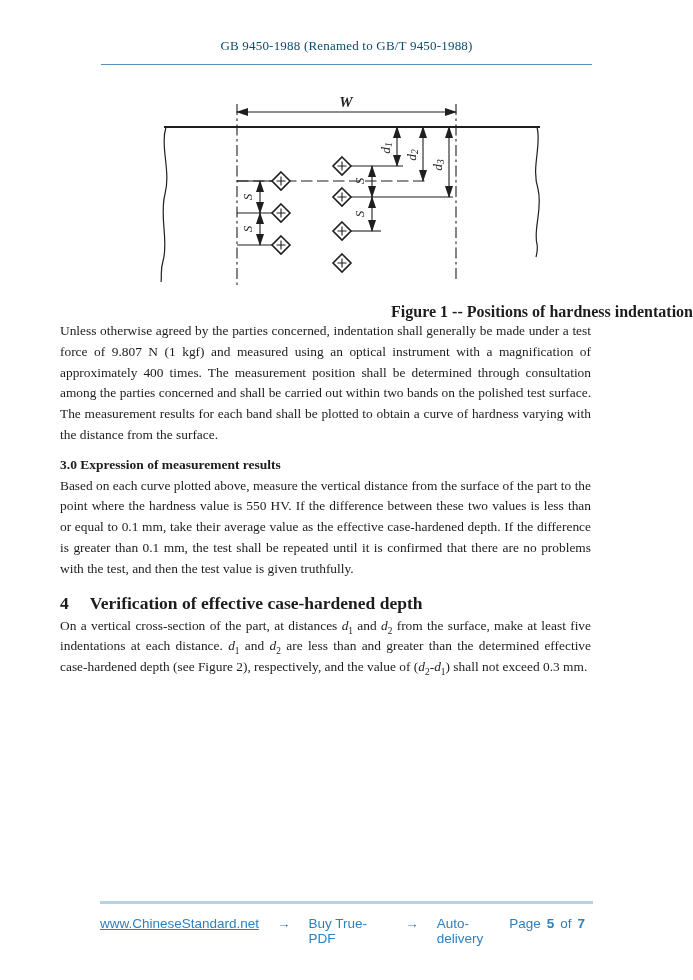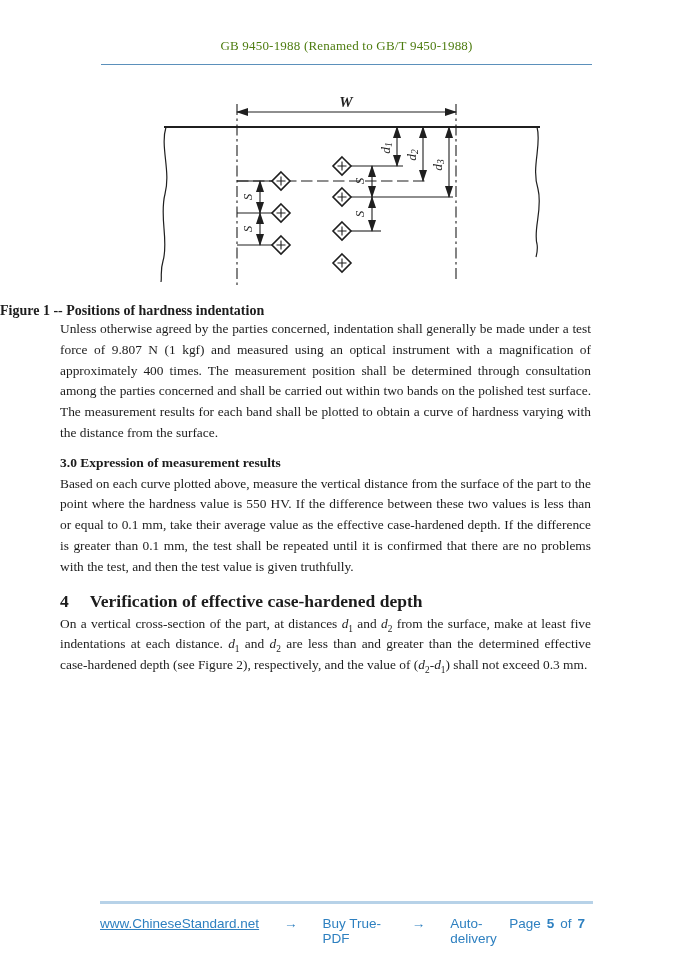--- a/index.html
+++ b/index.html
@@ -6,55 +6,55 @@
   .page {
     position:relative; width:693px; height:980px; background:#ffffff;
     font-family:"Liberation Serif","DejaVu Serif",serif; color:#1c1c1c;
     overflow:hidden;
   }
   
   .doc-header {
     margin:0 101px; padding-top:36px; padding-bottom:10px;
     border-bottom:1px solid #5b90bb; text-align:center;
   }
-  .doc-header .title { font-size:13px; color:#4d7c0f; letter-spacing:.2px; }
+  .doc-header .title { font-size:13px; color:#0c4a6e; letter-spacing:.2px; }
   
   .fig-area { position:relative; height:238px; }
   .fig-svg { position:absolute; left:140px; top:24px; }
   .ln { stroke:#1f1f1f; stroke-width:1.2; fill:none; }
   .thick { stroke-width:2.2; }
   .dim { stroke-width:1.1; }
   .cl { stroke-dasharray:11 3.5 2.5 3.5; }
   .dsh { stroke-dasharray:11.5 4.5; }
   .fw { font:italic 600 15px "Liberation Serif",serif; fill:#1f1f1f; }
   .fs { font:italic 13px "Liberation Serif",serif; fill:#1f1f1f; }
   .fd { font:italic 13.5px "Liberation Serif",serif; fill:#1f1f1f; }
   .fsub { font-size:9.5px; }
-  .fig-caption { text-align:left; font-weight:bold; font-size:14px; margin:0; }
+  .fig-caption { text-align:right; font-weight:bold; font-size:16px; margin:0; }
   
   .content { margin:0 102px 0 60px; }
   .content p { margin:0; font-size:13.4px; line-height:20.8px; text-align:justify; }
   .p1 { margin-top:13px; }
   .h-sub { font-size:13.5px; font-weight:bold; margin:9px 0 0 0; line-height:20.8px; }
   .p2 { margin-top:11px; }
   .h-main { font-size:17.5px; font-weight:bold; margin:10px 0 0 0; line-height:26px; }
   .h-main .num { margin-right:21px; }
   .p3 { margin-top:16px; }
   .p4 { margin-top:9px; }
   .seg-i { font-style:italic; }
   .seg-sub { font-size:0.7em; vertical-align:sub; line-height:0; }
   
   .doc-footer {
     position:absolute; top:901px; left:100px; width:493px;
     border-top:3px solid #b7d2e8; padding-top:12px;
     display:flex; justify-content:space-between; align-items:baseline;
     font-family:"Liberation Sans","DejaVu Sans",sans-serif;
     font-size:13.5px; color:#2e80c0;
   }
-  .footer-left { display:flex; gap:25px; align-items:baseline; }
+  .footer-left { display:flex; gap:18px; align-items:baseline; }
   .footer-right { display:flex; gap:6px; align-items:baseline; padding-right:8px; }
   .footer-link { color:#2e80c0; text-decoration:underline; }
   .b { font-weight:bold; }
 </style>
 </head>
 <body>
 
 <div class="page">
 
   <div class="doc-header">

